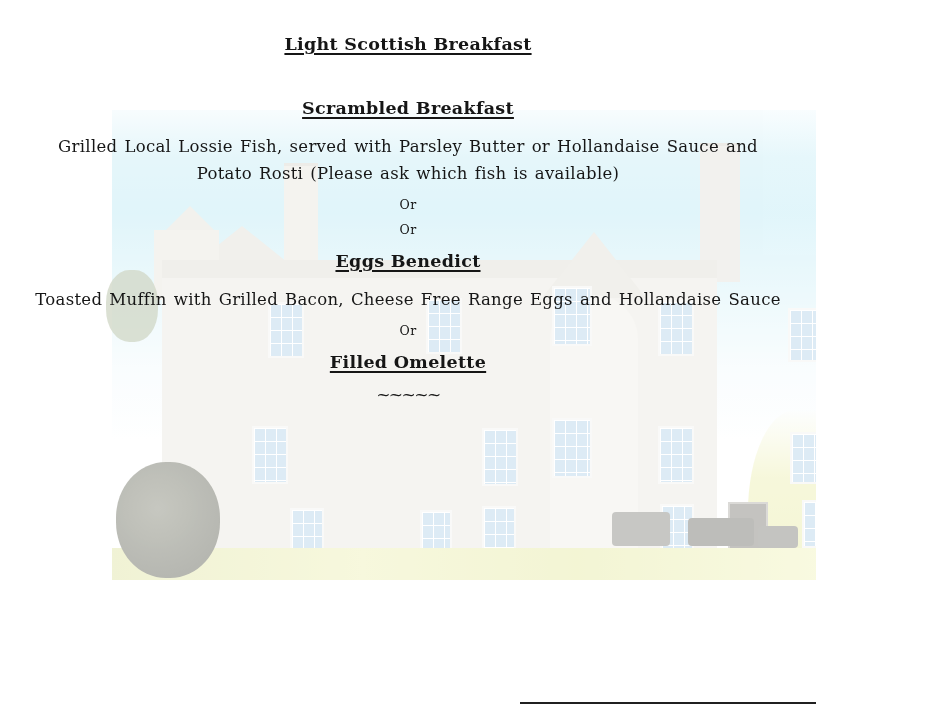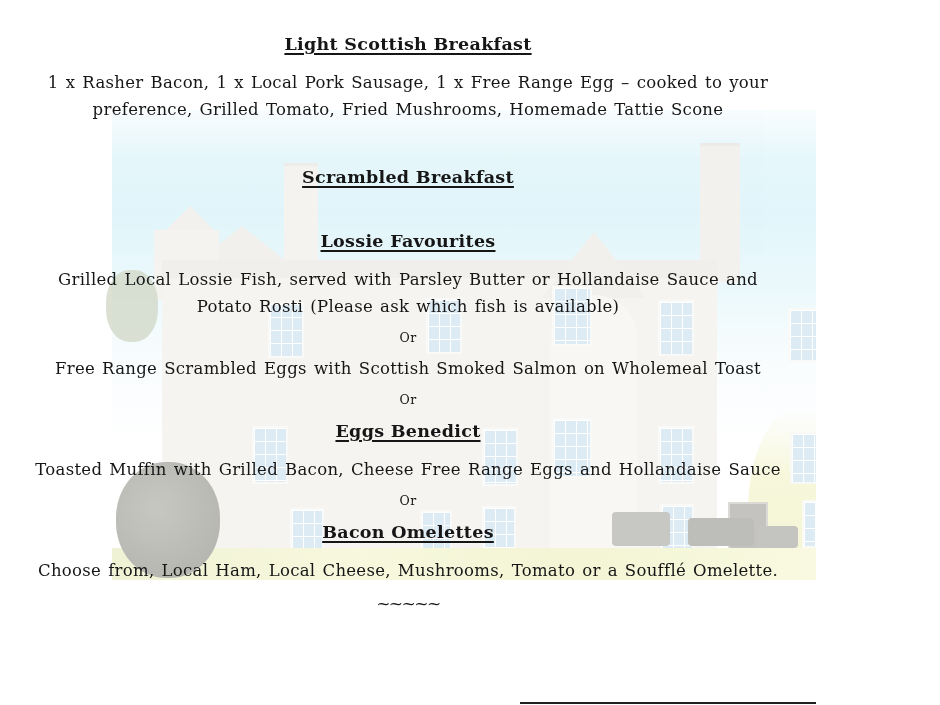--- a/index.html
+++ b/index.html
@@ -96,32 +96,27 @@
     <div class="patio2"></div>
     <div class="patio3"></div>
     <div class="wall-shadow"></div>
     <div class="grass"></div>
     <div class="bush"></div>
     <div class="leaves"></div>
   </div>
 
   <div class="menu" id="menu-root">
       <div class="block-heading">Light Scottish Breakfast</div>
-      <div class="block-item">1 x Rasher Bacon, 1 x Local Pork Sausage, 1 x Free Range Egg – cooked to your
-preference, Grilled Tomato, Fried Mushrooms, Homemade Tattie Scone</div>
       <div class="block-heading">Scrambled Breakfast</div>
-      <div class="block-heading">Lossie Favourites</div>
       <div class="block-item">Grilled Local Lossie Fish, served with Parsley Butter or Hollandaise Sauce and
 Potato Rosti (Please ask which fish is available)</div>
       <div class="block-or">Or</div>
-      <div class="block-item">Free Range Scrambled Eggs with Scottish Smoked Salmon on Wholemeal Toast</div>
       <div class="block-or">Or</div>
       <div class="block-heading">Eggs Benedict</div>
       <div class="block-item">Toasted Muffin with Grilled Bacon, Cheese Free Range Eggs and Hollandaise Sauce</div>
       <div class="block-or">Or</div>
-      <div class="block-heading">Bacon Omelettes</div>
-      <div class="block-item">Choose from, Local Ham, Local Cheese, Mushrooms, Tomato or a Soufflé Omelette.</div>
+      <div class="block-heading">Filled Omelette</div>
       <div class="block-squiggle">~~~~~</div>
     </div>
 
   <div class="edge-right"></div>
   <div class="edge-bottom"></div>
 </div>
 
 </body></html>

